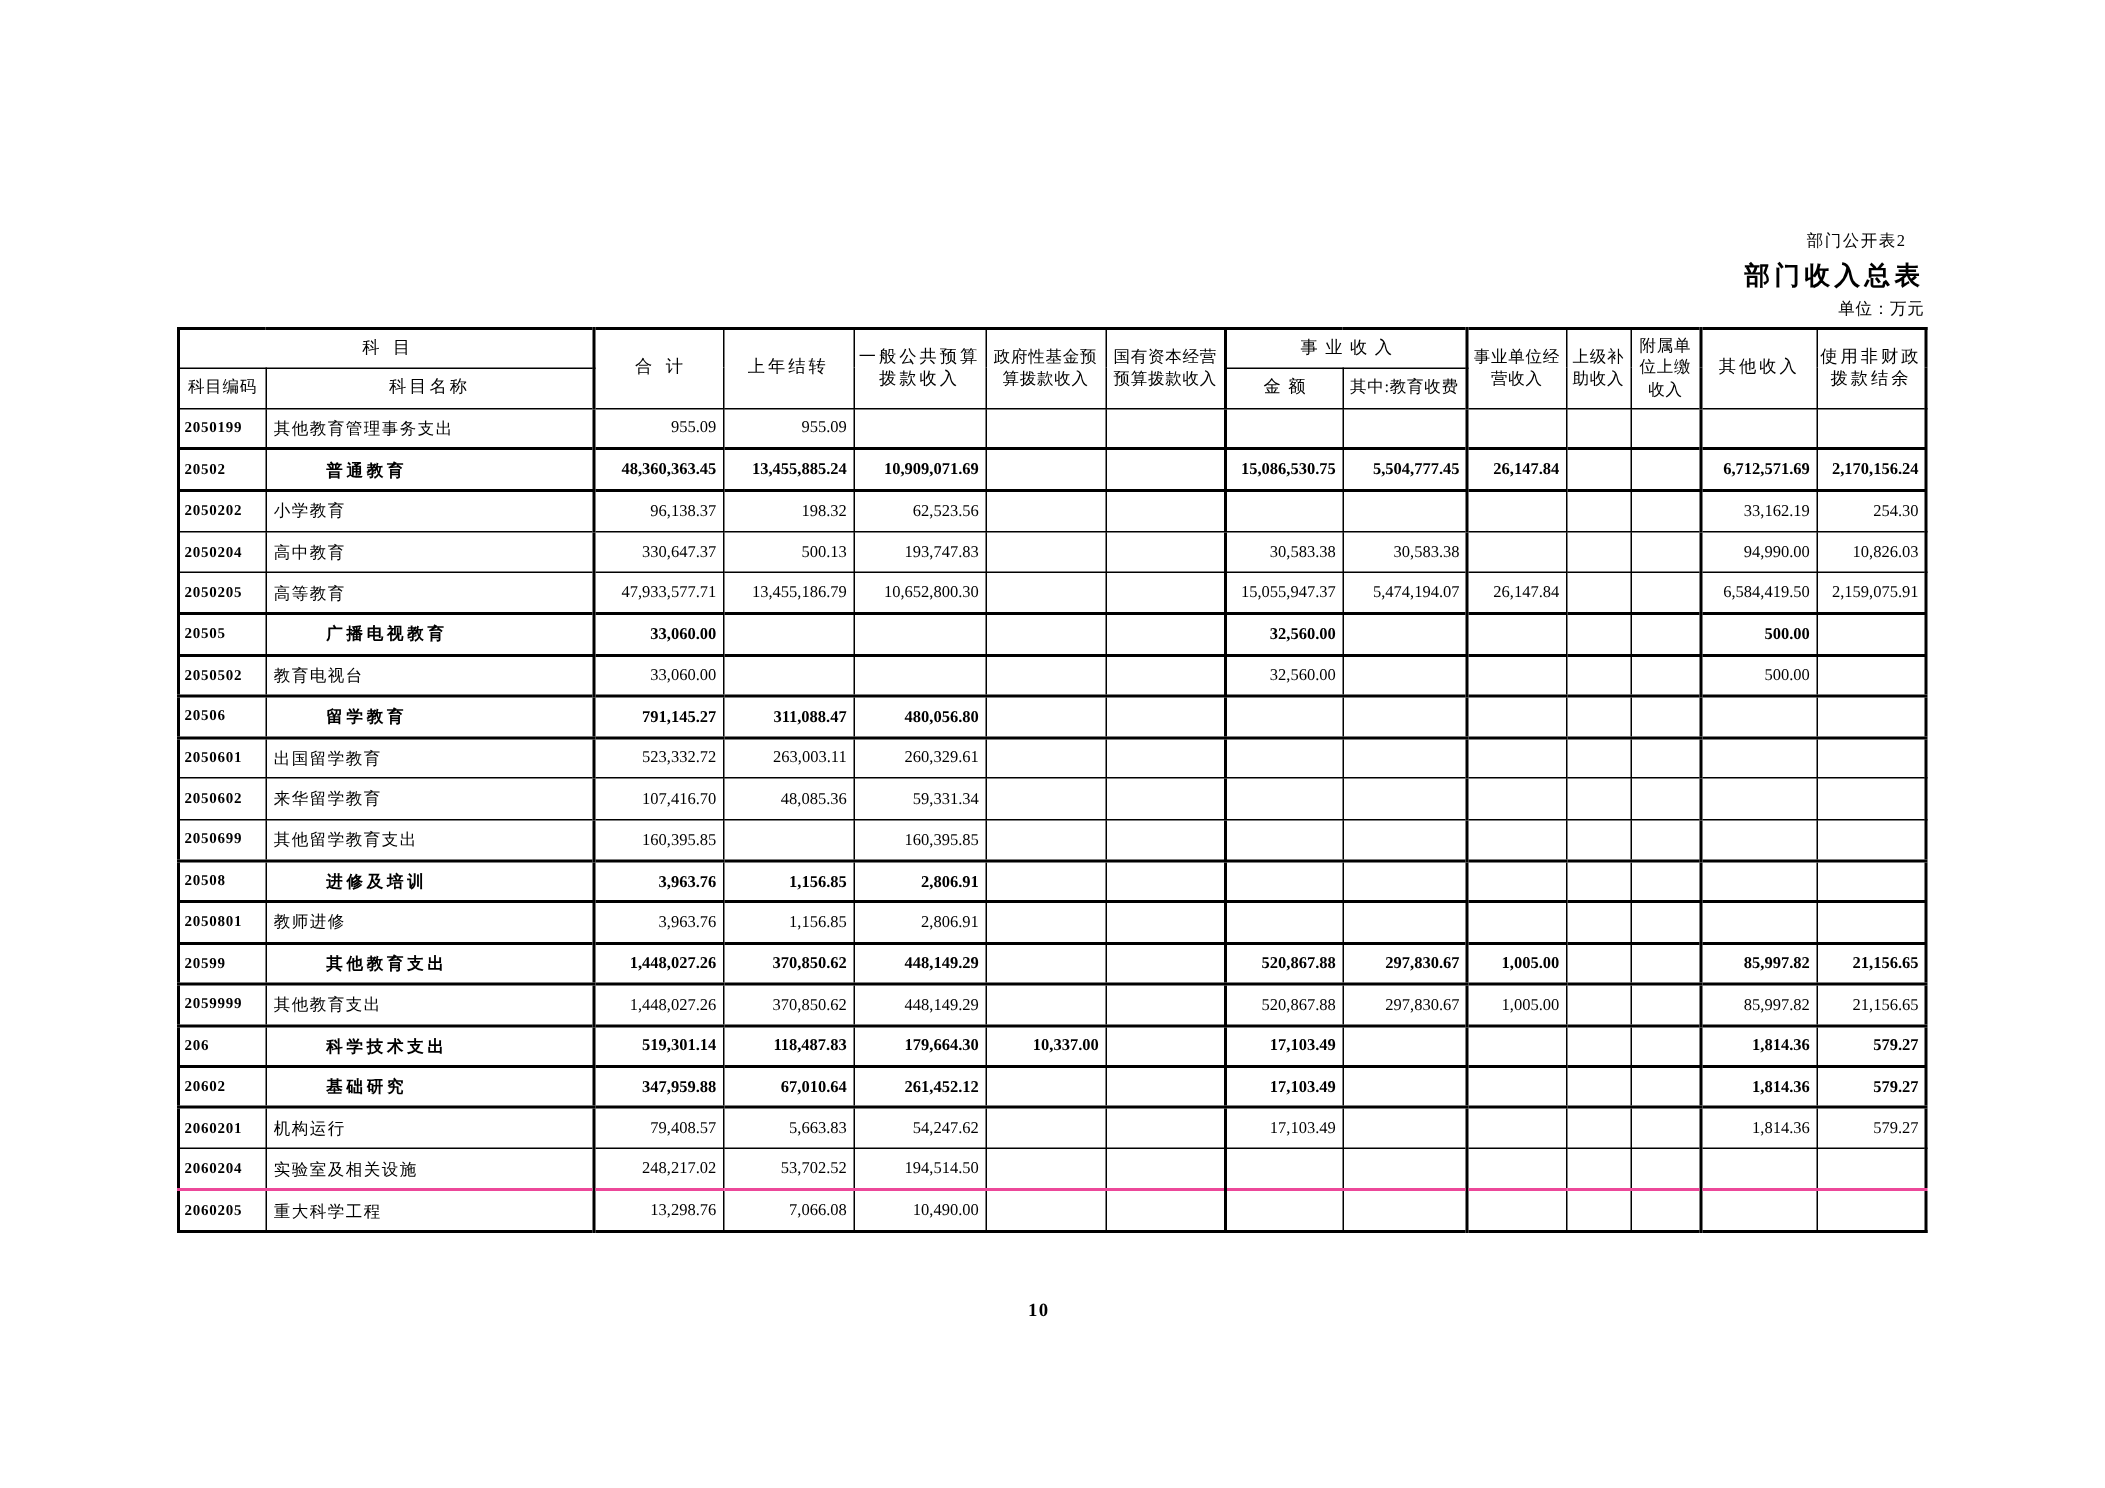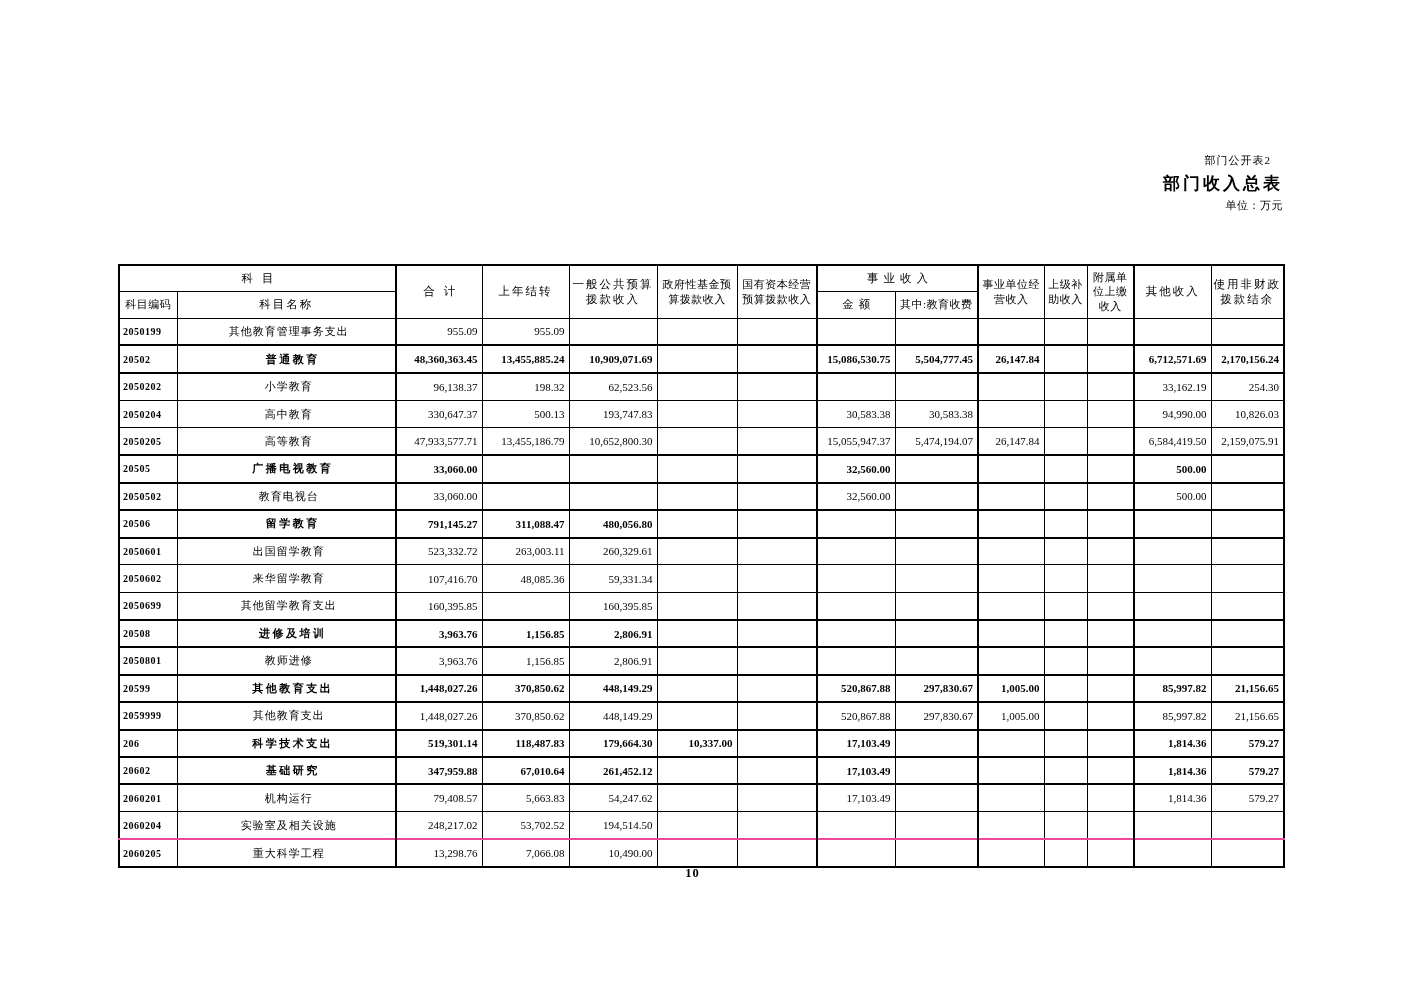--- a/index.html
+++ b/index.html
@@ -18,42 +18,41 @@
     font-family:"Liberation Sans","DejaVu Sans",sans-serif;
   }
   .unit-note {
     position:absolute; top:198px; right:120px;
     font-size:11px; letter-spacing:0.5px;margin-left:28px;
   }
   table.tbl {
     position:absolute; top:218px; left:118px;
     border-collapse:collapse; table-layout:fixed; width:1165px;
     border:2px solid #000;
-    margin-top:46px;
   }
   .tbl th, .tbl td {
     border:1px solid #000; overflow:hidden; padding:0;
     font-weight:normal; vertical-align:middle;
   }
   thead th {
     font-size:11.5px; text-align:center; letter-spacing:2px;
     line-height:1.32; white-space:normal; padding:0 1px; word-break:break-all;
   }
   thead tr.hr1 { height:26px; }
   thead tr.hr2 { height:27px; }
   thead th.narrow { letter-spacing:0.5px; font-size:11px; }
   thead th.sp-wide { letter-spacing:9px; text-indent:9px; }
   thead th.sp-med  { letter-spacing:5px; text-indent:5px; }
   tbody tr { height:27.45px; }
   tbody td { font-size:11px; white-space:nowrap; }
   td.col-code { text-align:left; padding-left:3px; font-size:10px; letter-spacing:0.5px;font-weight:bold; }
-  td.col-name { text-align:center; padding-left:5px; letter-spacing:1px; }
+  td.col-name { text-align:left; padding-left:5px; letter-spacing:1px; }
   td.num { text-align:right; padding-right:4px; }
   tr.section td { font-weight:bold; border-top:2px solid #000; border-bottom:2px solid #000; }
-  tr.section td.col-name { padding-left:13px; letter-spacing:2.5px; }
+  tr.section td.col-name { padding-left:40px; letter-spacing:2.5px; }
   tr.sep-above td { border-top:2px solid #ec4899; }
   
   .vthick-l { border-left-width:2px !important; }
   tbody td:nth-child(3),
   tbody td:nth-child(8),
   tbody td:nth-child(10),
   tbody td:nth-child(13) { border-left-width:2px; }
   .page-num {
     position:absolute; top:866px; left:110px; width:1165px;
     text-align:center; font-size:12.5px; font-weight:bold; letter-spacing:1px;

